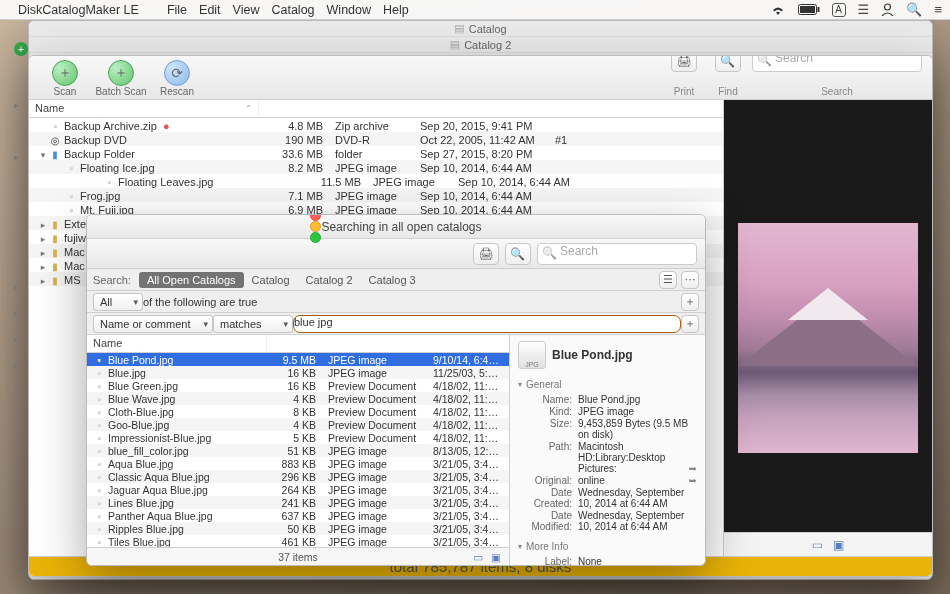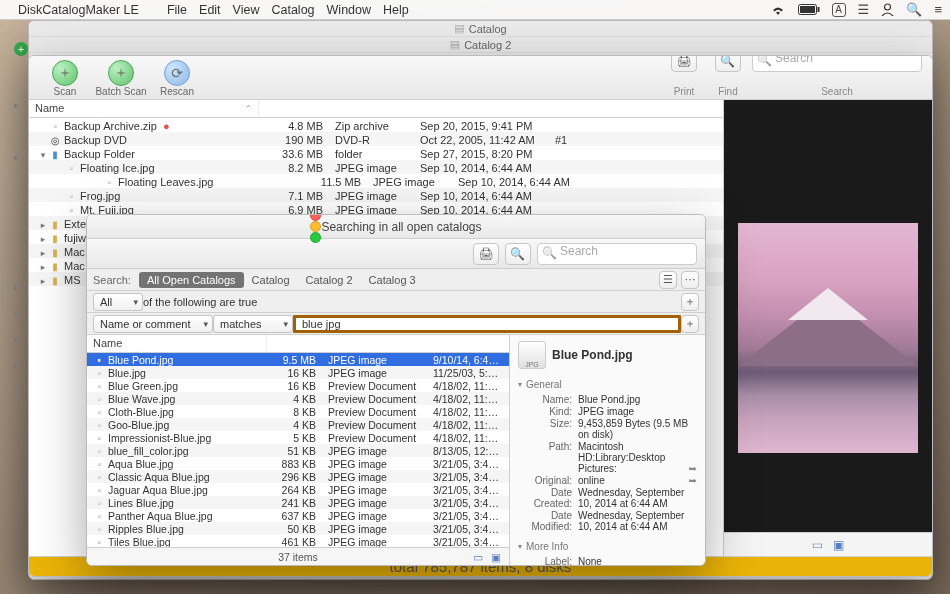--- a/index.html
+++ b/index.html
@@ -208,21 +208,21 @@
     display:flex; align-items:center; padding:0 6px; gap:0;
     font-size:11px;
   }
   .combo {
     height:18px; border:1px solid #c6c6c6; border-radius:3px;
     background:linear-gradient(#fff,#f0f0f0);
     padding:0 16px 0 6px; position:relative; display:inline-flex; align-items:center;
     font-size:11px; color:#333;
   }
   .combo::after{ content:"▾"; position:absolute; right:4px; font-size:9px; color:#555;}
-  .crit-text { flex:1; height:18px; border:3px solid #a16207; border-radius:1px; background:#fff; padding:0 6px; }
+  .crit-text { flex:1; height:18px; border:1px solid #a16207; border-radius:7px; background:#fff; padding:0 0; }
 
   .search-body { flex:1; display:flex; min-height:0; }
   .result-area { flex:1; display:flex; flex-direction:column; min-width:0; border-right:1px solid var(--panel-border);}
   .result-rows { flex:1; overflow:hidden; background:#fff;}
   .rrow { display:flex; height:13px; align-items:center; font-size:10.5px; }
   .rrow:nth-child(even){ background: var(--row-alt);}
   .rrow.selected { background: var(--mac-selection); color:#fff;}
   .rrow.selected .file-icon { color:#fff; }
   .rrow > div { padding:0 6px; white-space:nowrap; overflow:hidden; text-overflow:ellipsis;}
   

